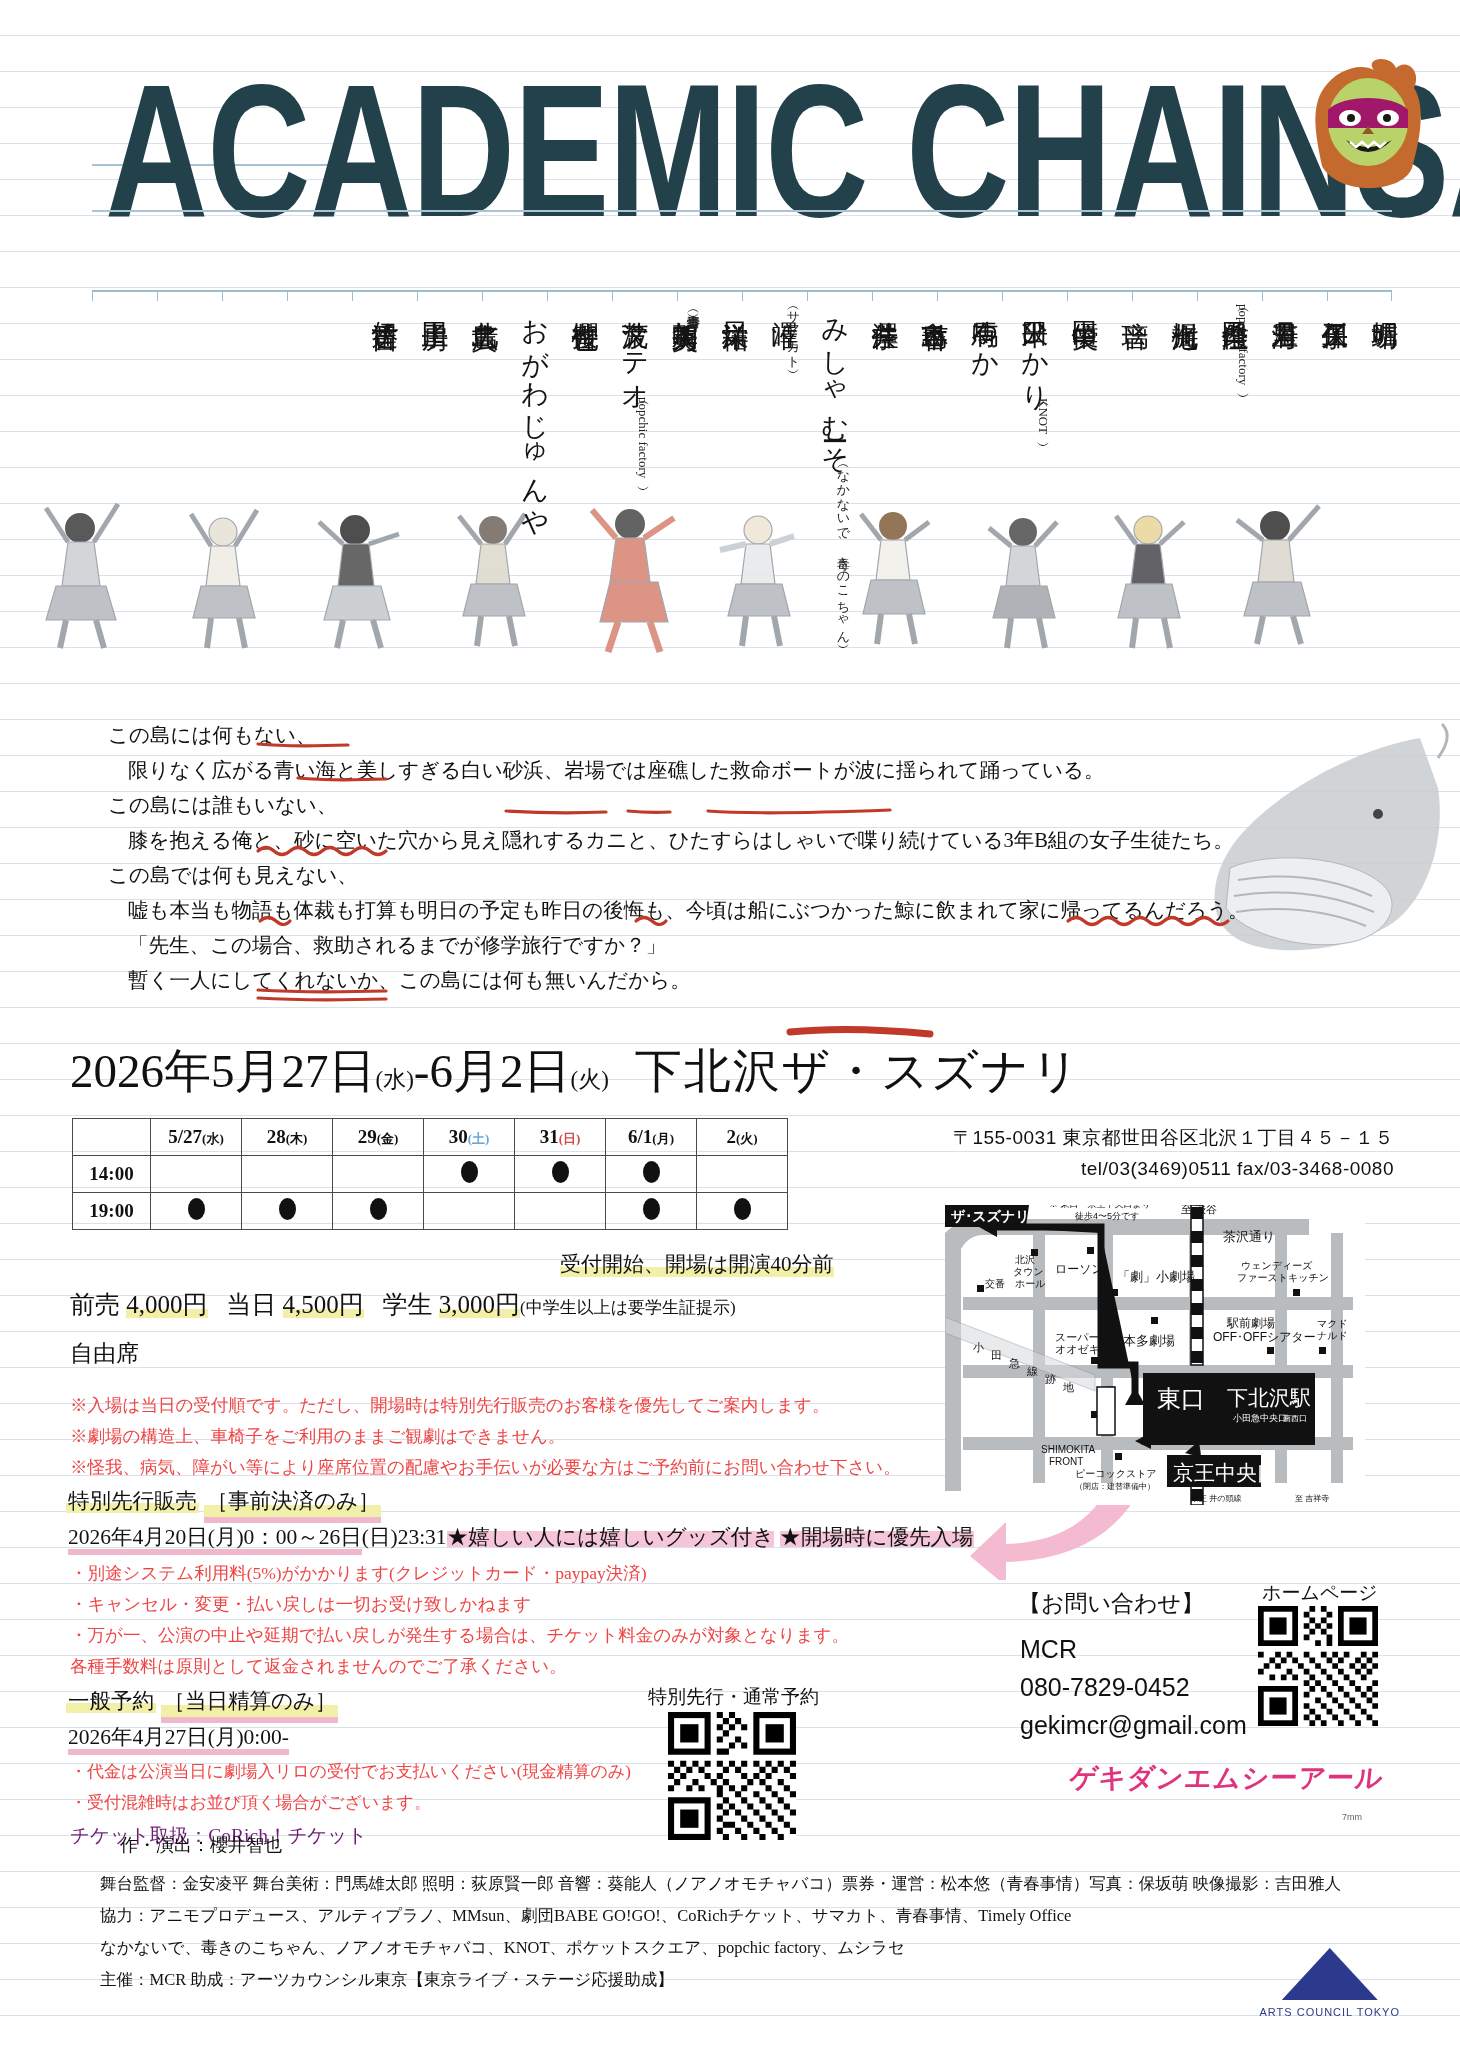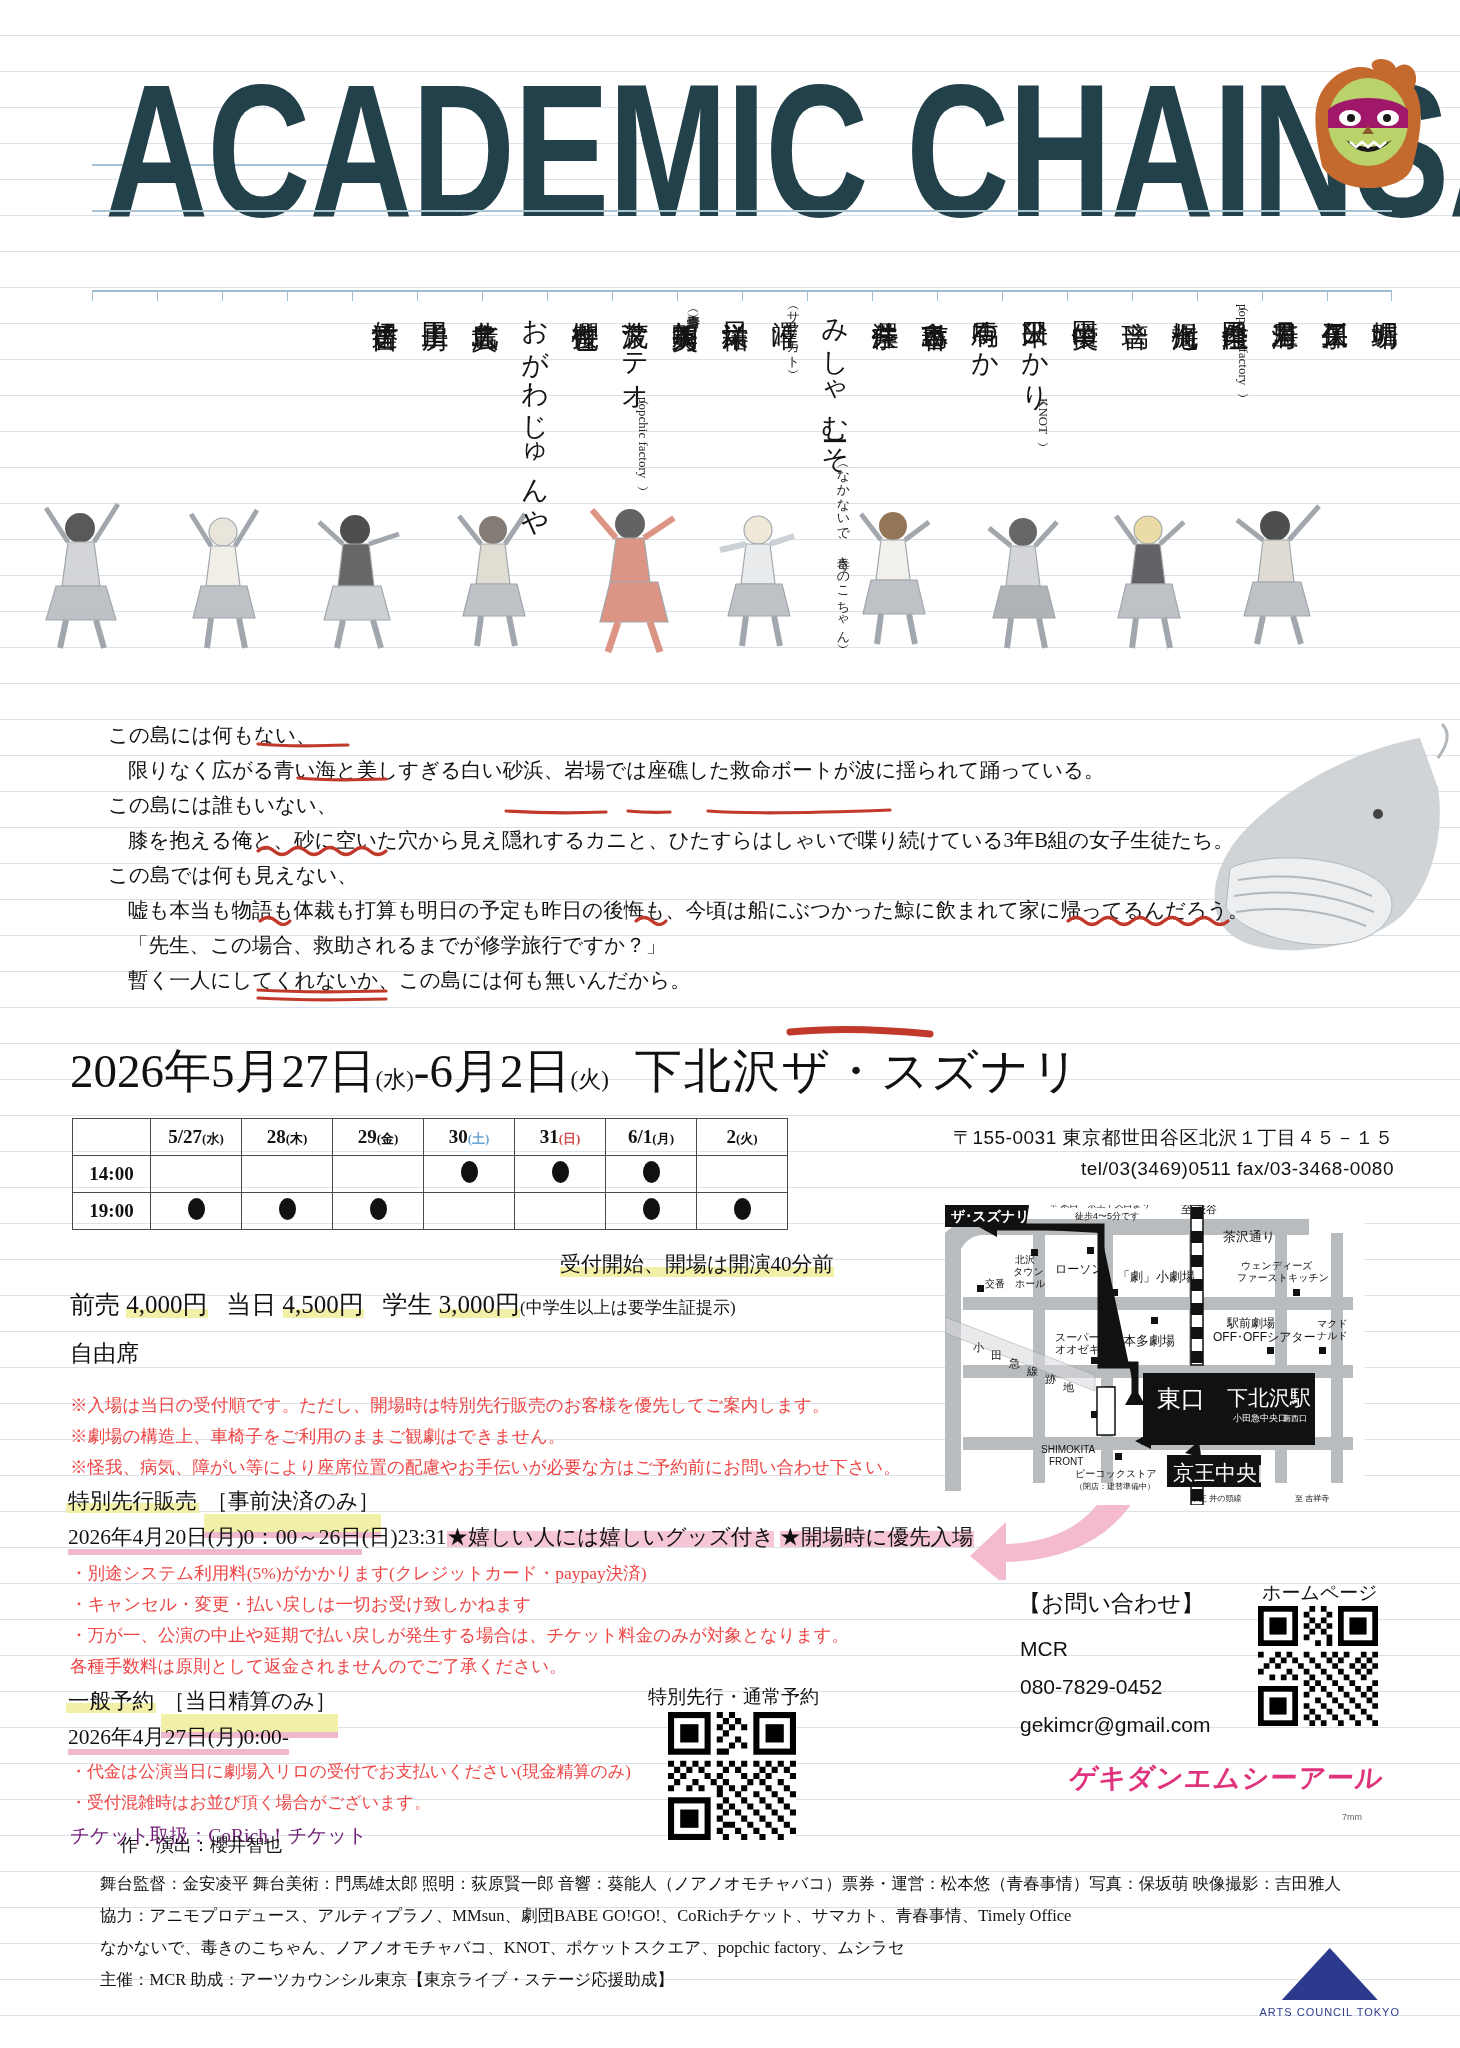--- a/index.html
+++ b/index.html
@@ -139,41 +139,41 @@
     position:absolute; left:70px; z-index:3;
     font-family:"Liberation Serif","DejaVu Serif",serif;
     font-size:17.5px; line-height:31px; color:#ef4444; white-space:nowrap;
   }
 
   .seg-head {
     position:absolute; left:66px; z-index:3;
     font-family:"Liberation Serif","DejaVu Serif",serif; font-size:21.5px; color:#111;
   }
   .seg-head .ylw { background:linear-gradient(transparent 58%, #f2f0a8 58%, #f2f0a8 100%, transparent 100%); padding:0 2px;}
-  .seg-head .pnk-under { border-bottom:6px solid #f0b8cc; padding-bottom:19px;}
+  .seg-head .pnk-under { border-bottom:6px solid #f0b8cc; padding-bottom:4px;}
   .seg-date {
     position:absolute; left:68px; z-index:3;
     font-family:"Liberation Serif","DejaVu Serif",serif; font-size:21.5px; color:#111; white-space:nowrap;
   }
   .seg-date .pu { border-bottom:6px solid #f0b8cc; }
   .seg-date .pinkhl { background:linear-gradient(transparent 26%, #f6c6d8 26%, #f6c6d8 92%, transparent 92%); }
 
   
   .pink-arrow { position:absolute; left:900px; top:1350px; z-index:2; }
 
   
   .qr-label {
     position:absolute; z-index:3;
     font-family:"Liberation Serif","DejaVu Serif",serif; font-size:19px; color:#111;
   }
   .qr { position:absolute; z-index:3; image-rendering: pixelated; }
   .contact {
     position:absolute; left:1020px; top:1630px; z-index:3;
     font-family:"Liberation Sans","DejaVu Sans",sans-serif;
-    font-size:21px; line-height:38px; color:#111;
+    font-size:25px; line-height:38px; color:#111;
   }
   .contact-head {
     position:absolute; left:1018px; top:1588px; z-index:3;
     font-family:"Liberation Serif","DejaVu Serif",serif; font-size:23px; color:#111;
   }
   .troupe-logo {
     position:absolute; left:1070px; top:1760px; z-index:3;
     font-family:"Liberation Sans","DejaVu Sans",sans-serif;
     font-size:27px; font-weight:700; color:#e0337d; letter-spacing:1px;
     transform: skewX(-6deg);

